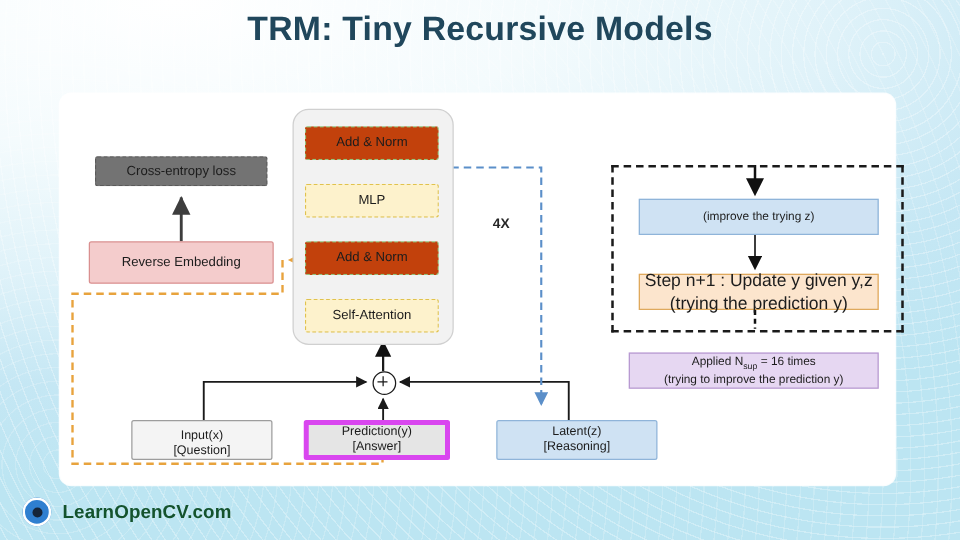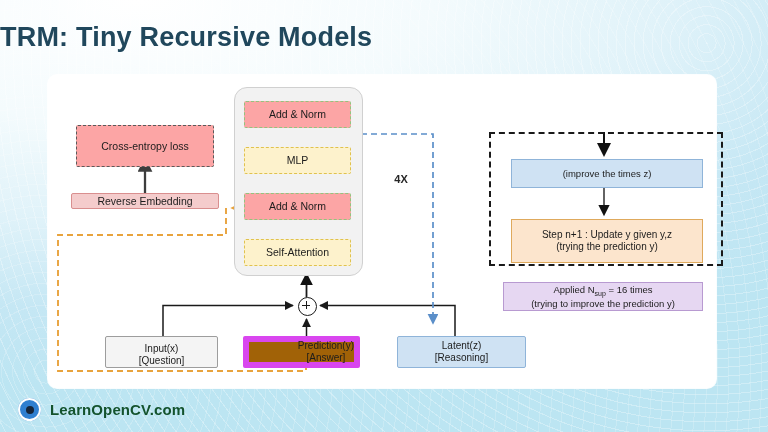--- a/index.html
+++ b/index.html
@@ -18,21 +18,21 @@
   }
   #bg-gradient::after{
     content:"";position:absolute;inset:0;
     background:
       repeating-radial-gradient(circle at 92% 10%, rgba(255,255,255,.55) 0 1px, rgba(255,255,255,0) 1px 9px),
       repeating-radial-gradient(circle at 6% 86%, rgba(255,255,255,.35) 0 1px, rgba(255,255,255,0) 1px 11px);
     opacity:.55;
   }
   
   #title{
-    position:absolute;left:0;top:22px;width:768px;text-align:left;
+    position:absolute;left:0;top:8px;width:768px;text-align:center;
     font-size:27px;font-weight:bold;color:#20475c;letter-spacing:.2px;
     z-index:5;
   }
   
   #canvas{
     position:absolute;left:48px;top:75px;width:668px;height:313px;
     background:#ffffff;border-radius:9px;
     box-shadow:0 0 0 1px rgba(255,255,255,.9);
     z-index:3;
   }
@@ -46,57 +46,57 @@
   }
   
   #tf-container{
     position:absolute;left:186px;top:12px;width:127px;height:187px;
     background:#f2f2f2;border:1px solid #d0d0d0;border-radius:13px;z-index:3;
   }
   .tf-box{
     position:absolute;left:196px;width:107px;height:27px;
     font-size:10.5px;border-radius:2px;z-index:4;
   }
-  .tf-green{background:#fca5a5;border:1px dashed #93c47d;}
+  .tf-green{background:#c2410c;border:1px dashed #93c47d;}
   .tf-yellow{background:#fdf2cc;border:1px dashed #e0c24e;}
   #tf-addnorm-2{top:26px;}
   #tf-mlp{top:72px;}
   #tf-addnorm-1{top:118px;}
   #tf-selfattn{top:164px;}
   #label-4x{
     position:absolute;left:333px;top:98px;width:40px;
     font-size:11px;font-weight:bold;color:#262626;text-align:center;z-index:4;
   }
   
   #cross-entropy{
-    left:28px;top:50px;width:138px;height:42px;
-    background:#fca5a5;border:1.6px dashed #5a5a5a;font-size:10.5px;border-radius:2px;
+    left:28px;top:50px;width:138px;height:24px;
+    background:#737373;border:1.6px dashed #5a5a5a;font-size:10.5px;border-radius:2px;
   }
   #reverse-embedding{
-    left:23px;top:118px;width:148px;height:16px;
+    left:23px;top:118px;width:148px;height:34px;
     background:#f4cccc;border:1px solid #d98f8f;font-size:10.5px;border-radius:2px;
   }
   
   .bottom-box{height:32px;font-size:10px;border-radius:2px;}
   #input-x{left:57px;top:261px;width:113px;background:#f4f4f4;border:1px solid #9d9d9d;align-items:flex-end;}
-  #prediction-y{left:195px;top:261px;width:117px;background:#a16207;border:6px solid #d946ef;justify-content:flex-end;}
+  #prediction-y{left:195px;top:261px;width:117px;background:#e5e5e5;border:4px solid #d946ef;}
   #latent-z{left:349px;top:261px;width:129px;background:#cfe2f3;border:1px solid #8fb4d9;}
   .two-line{display:block;}
   
   #recursion-group{
     position:absolute;left:441px;top:57px;width:230px;height:130px;
     border:2px dashed #1a1a1a;z-index:3;
   }
   #step-n{
     left:463px;top:84px;width:192px;height:29px;
     background:#cfe2f3;border:1px solid #8fb4d9;font-size:9.5px;
   }
   #step-n1{
-    left:463px;top:144px;width:192px;height:44px;
-    background:#fce5cd;border:1px solid #dfa95c;font-size:10px;
+    left:463px;top:144px;width:192px;height:29px;
+    background:#fce5cd;border:1px solid #dfa95c;font-size:14px;
   }
   #applied-nsup{
     left:455px;top:207px;width:200px;height:29px;
     background:#e6d7f2;border:1px solid #b89ad1;font-size:9.5px;
   }
   #applied-nsup sub{font-size:7px;}
   
   #plus-junction{
     position:absolute;left:250px;top:222px;width:17px;height:17px;
     border:1.6px solid #1a1a1a;border-radius:50%;background:#fff;z-index:5;
@@ -203,21 +203,21 @@
       <span class="two-line">[Reasoning]</span>
     </div>
   </div>
 
   <div id="plus-junction"></div>
 
   <div id="recursion-group"></div>
 
   <div class="node" id="step-n">
     <div>
-      <span class="two-line">(improve the times z)</span>
+      <span class="two-line">(improve the trying z)</span>
     </div>
   </div>
   <div class="node" id="step-n1">
     <div>
       <span class="two-line">Step n+1 : Update y given y,z</span>
       <span class="two-line">(trying the prediction y)</span>
     </div>
   </div>
   <div class="node" id="applied-nsup">
     <div>

